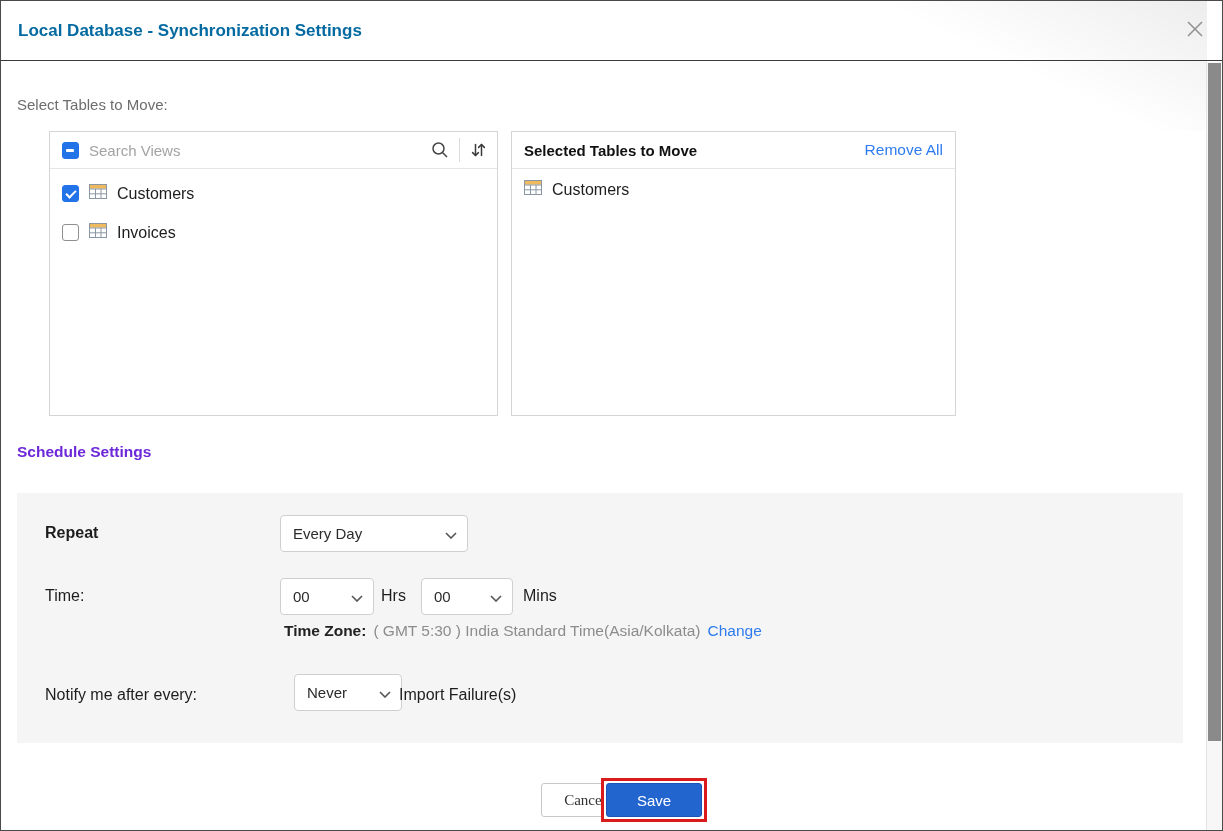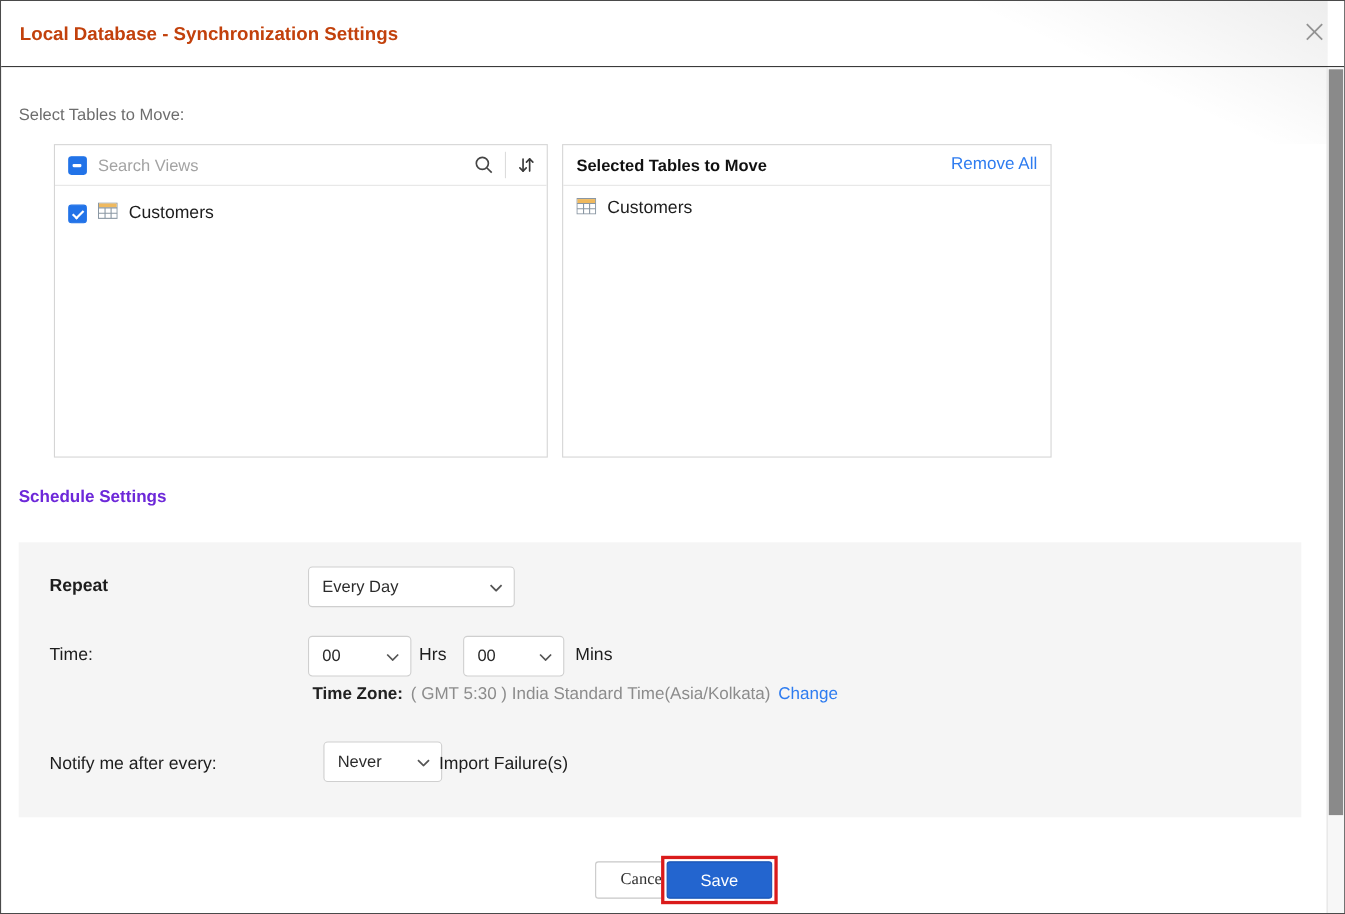--- a/index.html
+++ b/index.html
@@ -8,21 +8,21 @@
     position:relative; width:1223px; height:831px; background:#fff;
     border:1px solid #4a4a4a; overflow:hidden;
   }
   .corner-shade {
     position:absolute; top:0; right:15px; width:330px; height:130px;
     background:linear-gradient(205deg, rgba(0,0,0,0.07) 0%, rgba(0,0,0,0.0) 55%);
     pointer-events:none;
   }
   
   .dialog-header { position:absolute; left:0; top:0; right:0; height:60px; border-bottom:1px solid #3a3a3a; background:#fff; }
-  .dialog-title { position:absolute; left:17px; top:20px; font-size:17px; font-weight:bold; color:#c2410c; }
+  .dialog-title { position:absolute; left:17px; top:20px; font-size:17px; font-weight:bold; color:#0369a1; }
   .close-btn { position:absolute; right:14px; top:17px; width:26px; height:26px; display:flex; align-items:center; justify-content:center; cursor:pointer; }
   
   .scrollbar { position:absolute; top:61px; right:0; bottom:0; width:16px; background:#f7f7f7; border-left:1px solid #e3e3e3; }
   .scrollbar-thumb { position:absolute; top:1px; left:1px; right:1px; height:678px; background:#8a8a8a; }
   
   .section-label { position:absolute; left:16px; top:95px; font-size:15px; color:#6d6d6d; }
   .panel { position:absolute; top:130px; height:285px; border:1px solid #d5d5d5; background:#fff;margin-left:32px; }
   .panel.left  { left:16px;  width:449px; }
   .panel.right { left:478px; width:445px; }
   .search-row { height:37px; border-bottom:1px solid #e6e6e6; display:flex; align-items:center; padding:0 10px 0 12px; gap:10px; }
@@ -103,20 +103,34 @@
             <rect x="0.5" y="0.5" width="17" height="14" fill="#fff" stroke="#8a97a3"></rect>
             <rect x="1" y="1" width="16" height="3.6" fill="#efb95e"></rect>
             <line x1="0.5" y1="5" x2="17.5" y2="5" stroke="#8a97a3"></line>
             <line x1="0.5" y1="9.8" x2="17.5" y2="9.8" stroke="#8a97a3"></line>
             <line x1="6.5" y1="5" x2="6.5" y2="14.5" stroke="#8a97a3"></line>
             <line x1="12" y1="5" x2="12" y2="14.5" stroke="#8a97a3"></line>
           </svg>
         </span>
         <span class="item-label">Customers</span>
       </div>
+      <div class="list-row">
+        <span class="checkbox"></span>
+        <span>
+          <svg width="18" height="15" viewBox="0 0 18 15">
+            <rect x="0.5" y="0.5" width="17" height="14" fill="#fff" stroke="#8a97a3"></rect>
+            <rect x="1" y="1" width="16" height="3.6" fill="#efb95e"></rect>
+            <line x1="0.5" y1="5" x2="17.5" y2="5" stroke="#8a97a3"></line>
+            <line x1="0.5" y1="9.8" x2="17.5" y2="9.8" stroke="#8a97a3"></line>
+            <line x1="6.5" y1="5" x2="6.5" y2="14.5" stroke="#8a97a3"></line>
+            <line x1="12" y1="5" x2="12" y2="14.5" stroke="#8a97a3"></line>
+          </svg>
+        </span>
+        <span class="item-label">Invoices</span>
+      </div>
     </div>
   </div>
 
   <div class="panel right">
     <div class="panel-header">
       <span class="panel-title">Selected Tables to Move</span>
       <span class="link">Remove All</span>
     </div>
     <div class="selected-item">
       <span>

